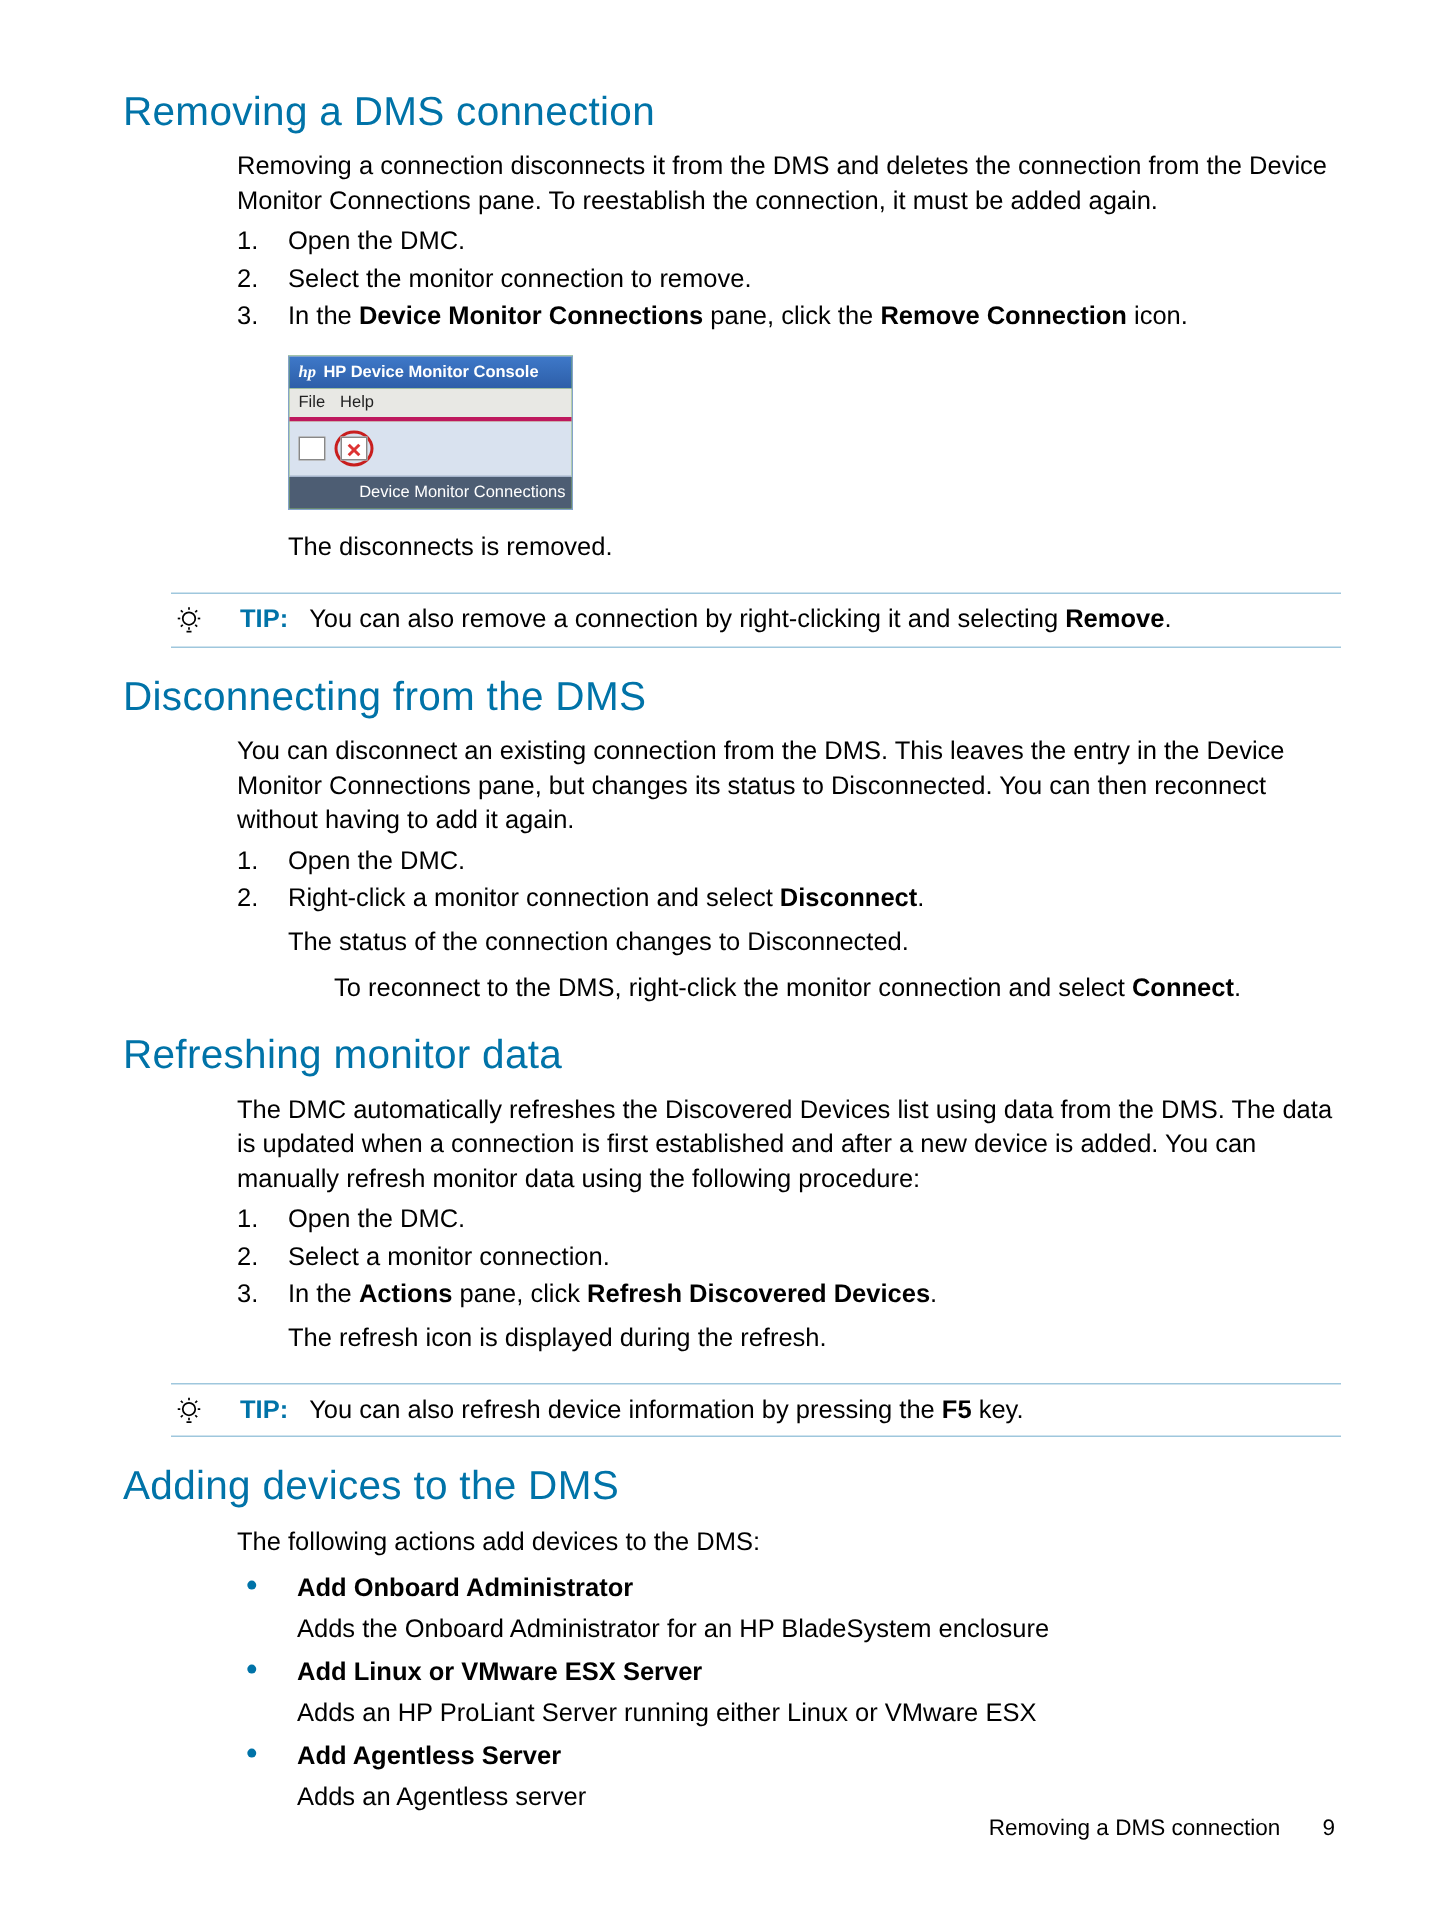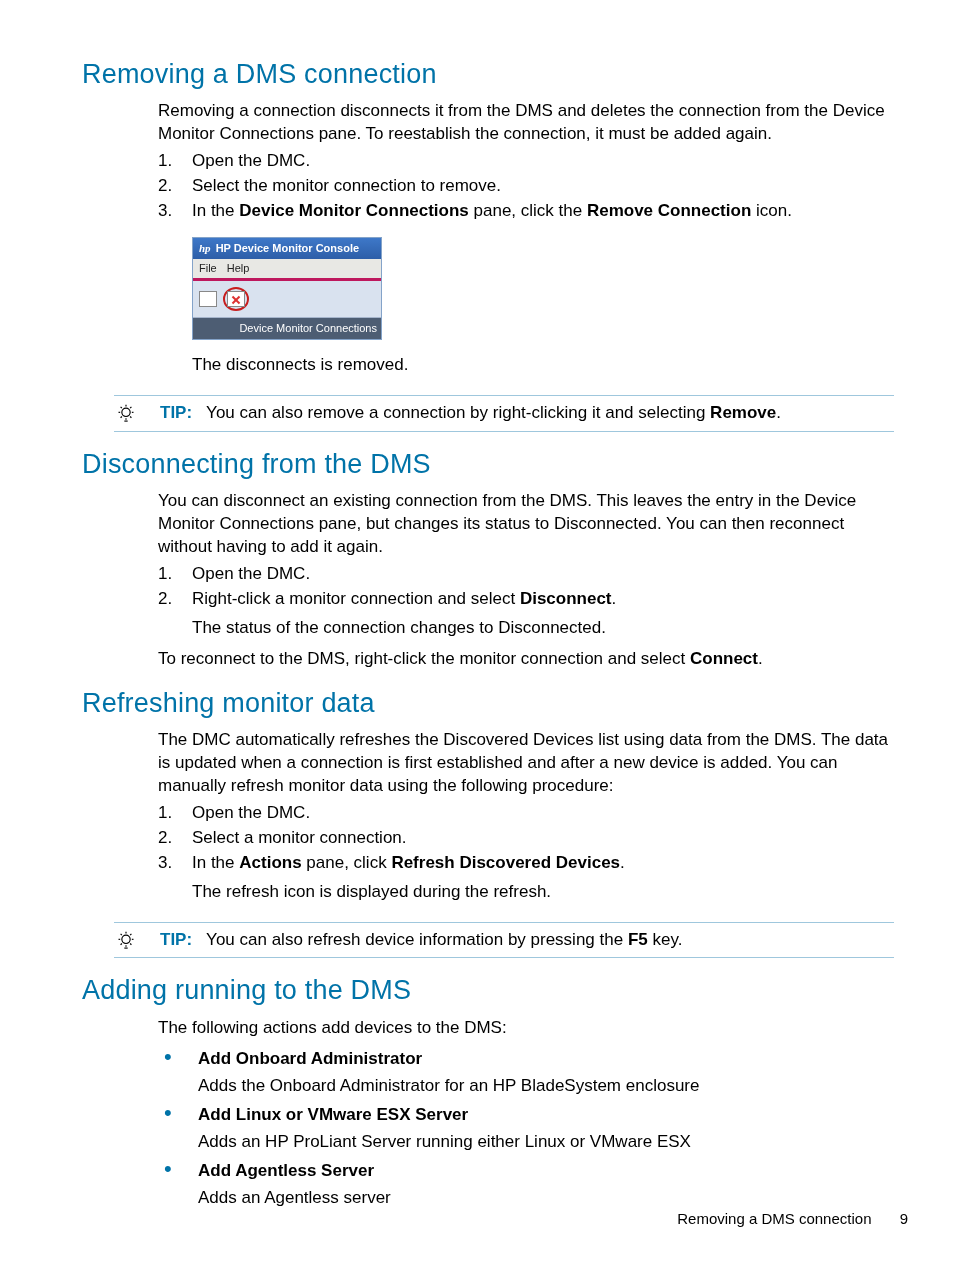--- a/index.html
+++ b/index.html
@@ -20,21 +20,21 @@
     margin:0 0 8px 0;
     letter-spacing:.2px;
   }
   .body-block{margin-left:76px;margin-right:2px;}
   p{margin:0 0 4px 0;}
   ol.num{list-style:none;margin:4px 0 6px 0;padding:0;}
   ol.num>li{display:flex;margin:2px 0;}
   ol.num>li>.n{width:34px;flex:none;}
   ol.num>li>.t{flex:1;}
   .step-result{margin-left:34px;margin-top:4px;}
-  .after-list{margin-top:8px;}
+  .after-list{margin-top:8px;text-align:center;}
   b{font-weight:700;}
 
   
   .shot{width:188px;margin:14px 0 14px 34px;border:1px solid #84a3c9;background:#84cc16;font-size:11px;}
   .shot-title{background:linear-gradient(#3e78c8,#2d5ea8);color:#fff;padding:3px 6px;display:flex;align-items:center;gap:5px;font-weight:700;}
   .shot-title .hp{font-style:italic;font-family:Georgia,serif;}
   .shot-menu{background:#e8e8e4;color:#222;padding:2px 6px;border-bottom:3px solid #be185d;}
   .shot-menu span{margin-right:10px;}
   .shot-tool{background:#d9e2ef;padding:6px 6px 6px 6px;border-bottom:1px solid #a6b5cc;display:flex;align-items:center;gap:6px;}
   .ticon{width:16px;height:14px;background:#fff;border:1px solid #888;display:inline-block;position:relative;}
@@ -52,21 +52,21 @@
   .tip-text{flex:1;}
   svg.bulb{width:20px;height:20px;}
 
   
   ul.bul{list-style:none;padding:0;margin:8px 0 0 0;}
   ul.bul>li{display:flex;margin:6px 0 2px 0;}
   ul.bul>li>.dot{width:34px;flex:none;color:#0073a8;font-size:22px;line-height:18px;text-align:left;padding-left:6px;}
   ul.bul>li>.bt{flex:1;}
   ul.bul .bdesc{margin-top:4px;}
 
-  .footer{position:absolute;bottom:42px;right:46px;font-size:15px;}
+  .footer{position:absolute;bottom:42px;right:64px;font-size:15px;}
   .footer .pn{margin-left:24px;}
 
   .sect-gap{height:10px;}
 </style>
 </head>
 <body>
 
 <div class="page">
 
   <h2 class="section">Removing a DMS connection</h2>
@@ -199,21 +199,21 @@
             </g>
           </svg>
       </span>
       <span class="tip-text">
         <span class="tip-label">TIP:</span><span>You can also refresh device information by pressing the </span><b>F5</b><span> key.</span>
       </span>
     </div>
     <div class="tip-rule"></div>
   </div>
 
-  <h2 class="section">Adding running to the DMS</h2>
+  <h2 class="section">Adding devices to the DMS</h2>
   <div class="body-block">
     <p>The following actions add devices to the DMS:</p>
     <ul class="bul">
       <li>
         <span class="dot">•</span>
         <span class="bt">
           <b>Add Onboard Administrator</b>
           <div class="bdesc">Adds the Onboard Administrator for an HP BladeSystem enclosure</div>
         </span>
       </li>

